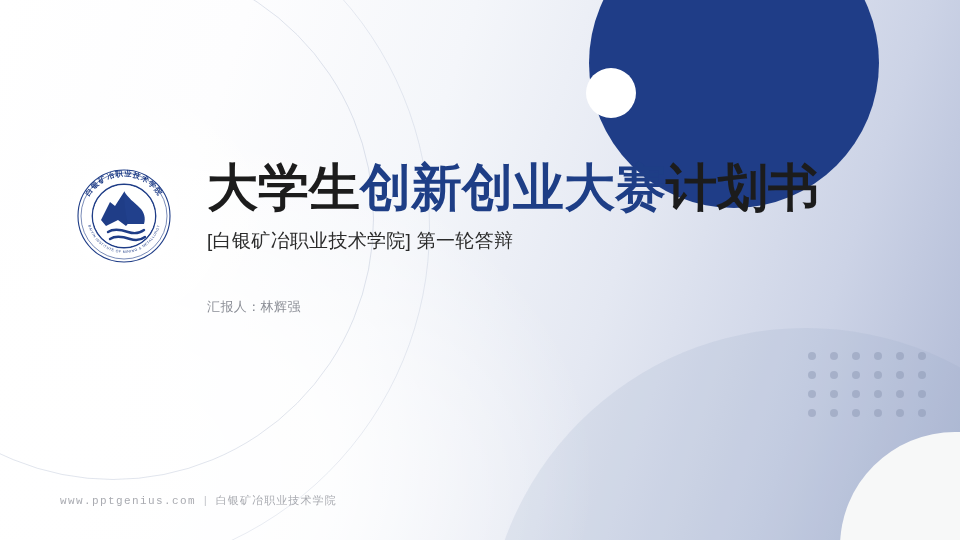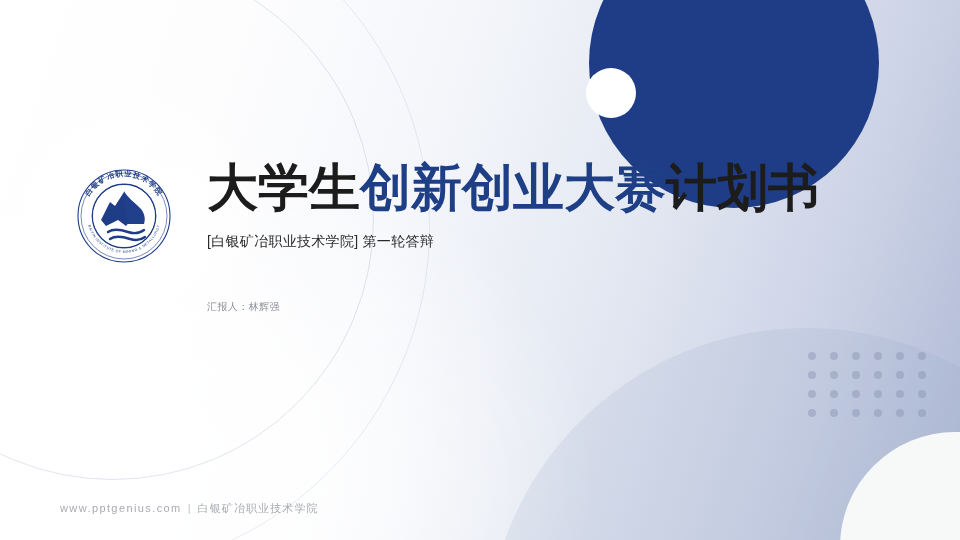--- a/index.html
+++ b/index.html
@@ -168,42 +168,43 @@
     font-weight: 700;
     letter-spacing: 0px;
     white-space: nowrap;
     font-family: "Liberation Sans", "DejaVu Sans", sans-serif;
   }
   .headline .dark { color: #1c1c1c; }
   .headline .blue { color: #1e3e86; }
 
   .subtitle {
     margin-top: 12px;
-    font-size: 14px;
+    font-size: 19px;
     line-height: 26px;
     color: #2b2b2b;
     letter-spacing: 0.3px;
   }
 
   .meta {
     margin-top: 42px;
-    font-size: 10px;
+    font-size: 13px;
     line-height: 22px;
     color: #8b8e96;
     letter-spacing: 0.4px;
   }
 
   
   .footer {
     position: absolute;
     left: 60px;
-    bottom: 24px;
+    bottom: 32px;
     font-size: 11px;
     letter-spacing: 1.1px;
     color: #a9abb1;
+    font-family: Liberation Mono, monospace;
   }
   .footer .sep { margin: 0 6px; color: #c2c4c9; }
   .footer .site { letter-spacing: 1.4px; }
 </style>
 </head>
 <body>
 
 <div id="slide">
 
   <div class="bg-gradient"></div>

